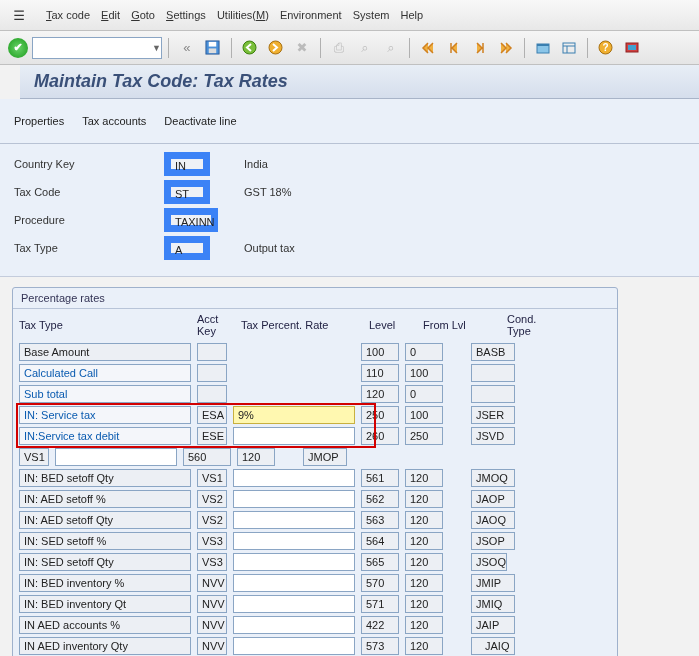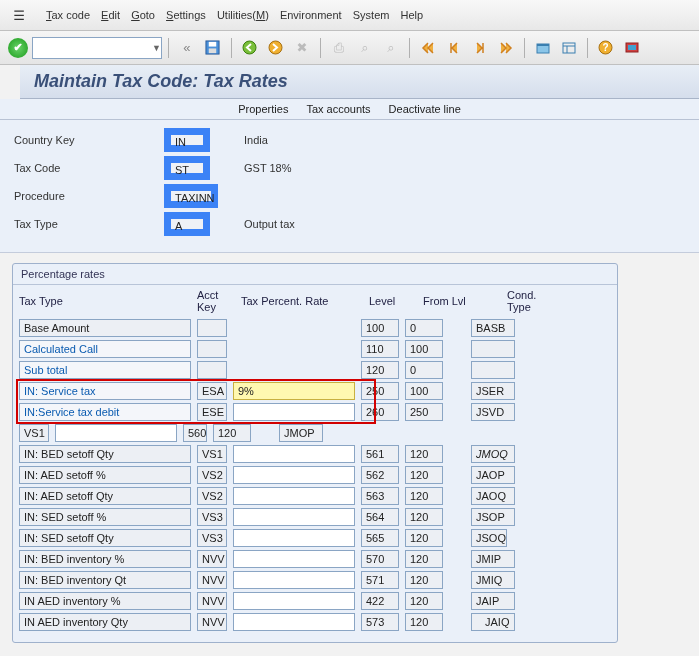--- a/index.html
+++ b/index.html
@@ -69,26 +69,25 @@
     margin-left: 20px;
   }
   .title-area h1 {
     margin: 0;
     font-size: 18px;
     font-style: italic;
     font-weight: bold;
     color: #3a5078;
   }
   .subtoolbar {
-    padding: 4px 14px;
+    padding: 16px 14px;
     display: flex;
     gap: 18px;
     border-bottom: 1px solid #b8c2d4;
     background: #eaf0f9;
-    justify-content: center;
   }
   .subtoolbar .sub-item {
     cursor: pointer;
     color: #222;
   }
   .form-area {
     padding: 8px 14px 12px 14px;
     background: #eaf0f9;
     border-bottom: 1px solid #c4ccdc;
   }
@@ -333,33 +332,33 @@
             <span class="cell col-key readonly" style="width: 30px;">ESE</span>
             <span class="cell col-rate input"></span>
             <span class="cell col-lvl readonly" style="width: 38px;">260</span>
             <span class="cell col-from readonly" style="width: 38px;">250</span>
             <span style="width: 16px;"></span>
             <span class="cell col-cond readonly" style="width: 44px;">JSVD</span>
           </div>
           <div class="rates-row">
             <span class="cell col-key readonly" style="width: 30px;">VS1</span>
             <span class="cell col-rate input"></span>
-            <span class="cell col-lvl readonly" style="width: 24px;">560</span>
+            <span class="cell col-lvl readonly" style="width: 48px;">560</span>
             <span class="cell col-from readonly" style="width: 38px;">120</span>
             <span style="width: 16px;"></span>
             <span class="cell col-cond readonly" style="width: 44px;">JMOP</span>
           </div>
           <div class="rates-row">
             <span class="cell col-type readonly">IN: BED setoff Qty</span>
             <span class="cell col-key readonly" style="width: 30px;">VS1</span>
             <span class="cell col-rate input"></span>
             <span class="cell col-lvl readonly" style="width: 38px;">561</span>
             <span class="cell col-from readonly" style="width: 38px;">120</span>
             <span style="width: 16px;"></span>
-            <span class="cell col-cond readonly" style="width: 44px; font-style: italic;">JMOQ</span>
+            <span class="cell col-cond readonly" style="width: 44px;">JMOQ</span>
           </div>
           <div class="rates-row">
             <span class="cell col-type readonly">IN: AED setoff %</span>
             <span class="cell col-key readonly" style="width: 30px;">VS2</span>
             <span class="cell col-rate input"></span>
             <span class="cell col-lvl readonly" style="width: 38px;">562</span>
             <span class="cell col-from readonly" style="width: 38px;">120</span>
             <span style="width: 16px;"></span>
             <span class="cell col-cond readonly" style="width: 44px;">JAOP</span>
           </div>
@@ -402,21 +401,21 @@
           <div class="rates-row">
             <span class="cell col-type readonly">IN: BED inventory Qt</span>
             <span class="cell col-key readonly" style="width: 30px;">NVV</span>
             <span class="cell col-rate input"></span>
             <span class="cell col-lvl readonly" style="width: 38px;">571</span>
             <span class="cell col-from readonly" style="width: 38px;">120</span>
             <span style="width: 16px;"></span>
             <span class="cell col-cond readonly" style="width: 44px;">JMIQ</span>
           </div>
           <div class="rates-row">
-            <span class="cell col-type readonly">IN AED inventory %</span>
+            <span class="cell col-type readonly">IN AED accounts %</span>
             <span class="cell col-key readonly" style="width: 30px;">NVV</span>
             <span class="cell col-rate input"></span>
             <span class="cell col-lvl readonly" style="width: 38px;">422</span>
             <span class="cell col-from readonly" style="width: 38px;">120</span>
             <span style="width: 16px;"></span>
             <span class="cell col-cond readonly" style="width: 44px;">JAIP</span>
           </div>
           <div class="rates-row">
             <span class="cell col-type readonly">IN AED inventory Qty</span>
             <span class="cell col-key readonly" style="width: 30px;">NVV</span>

